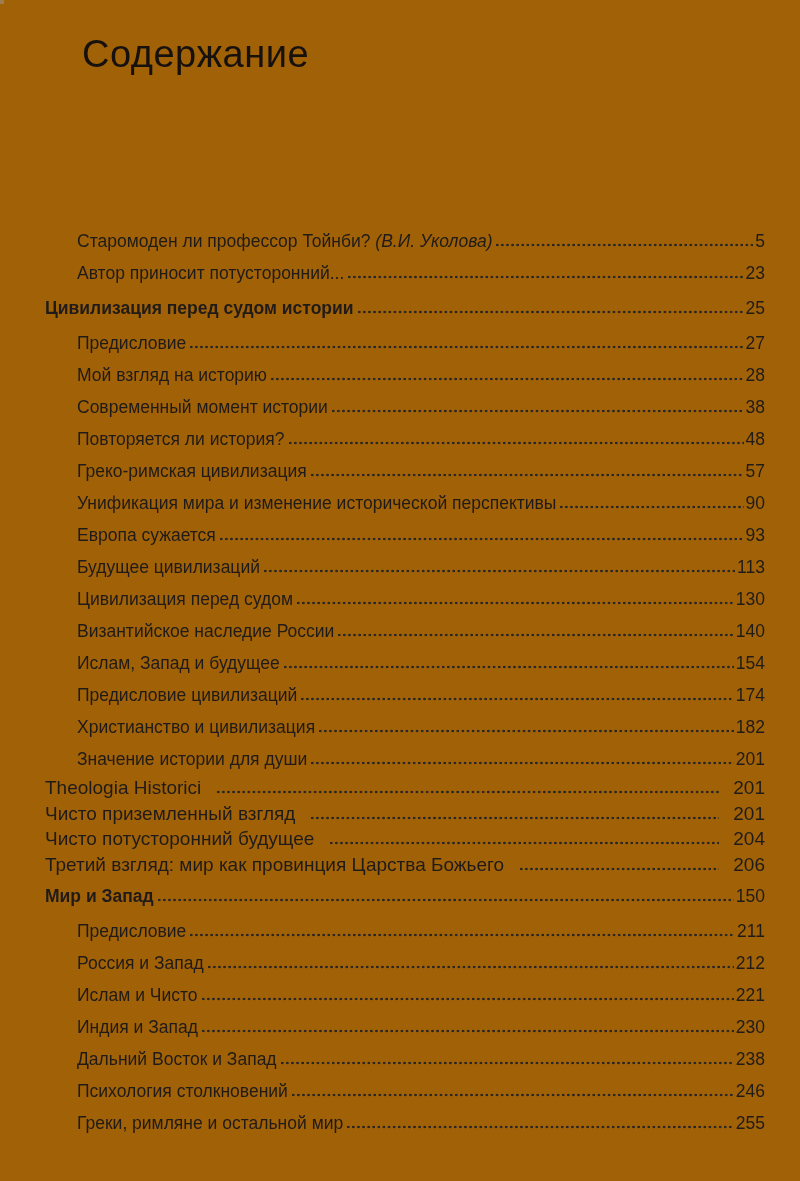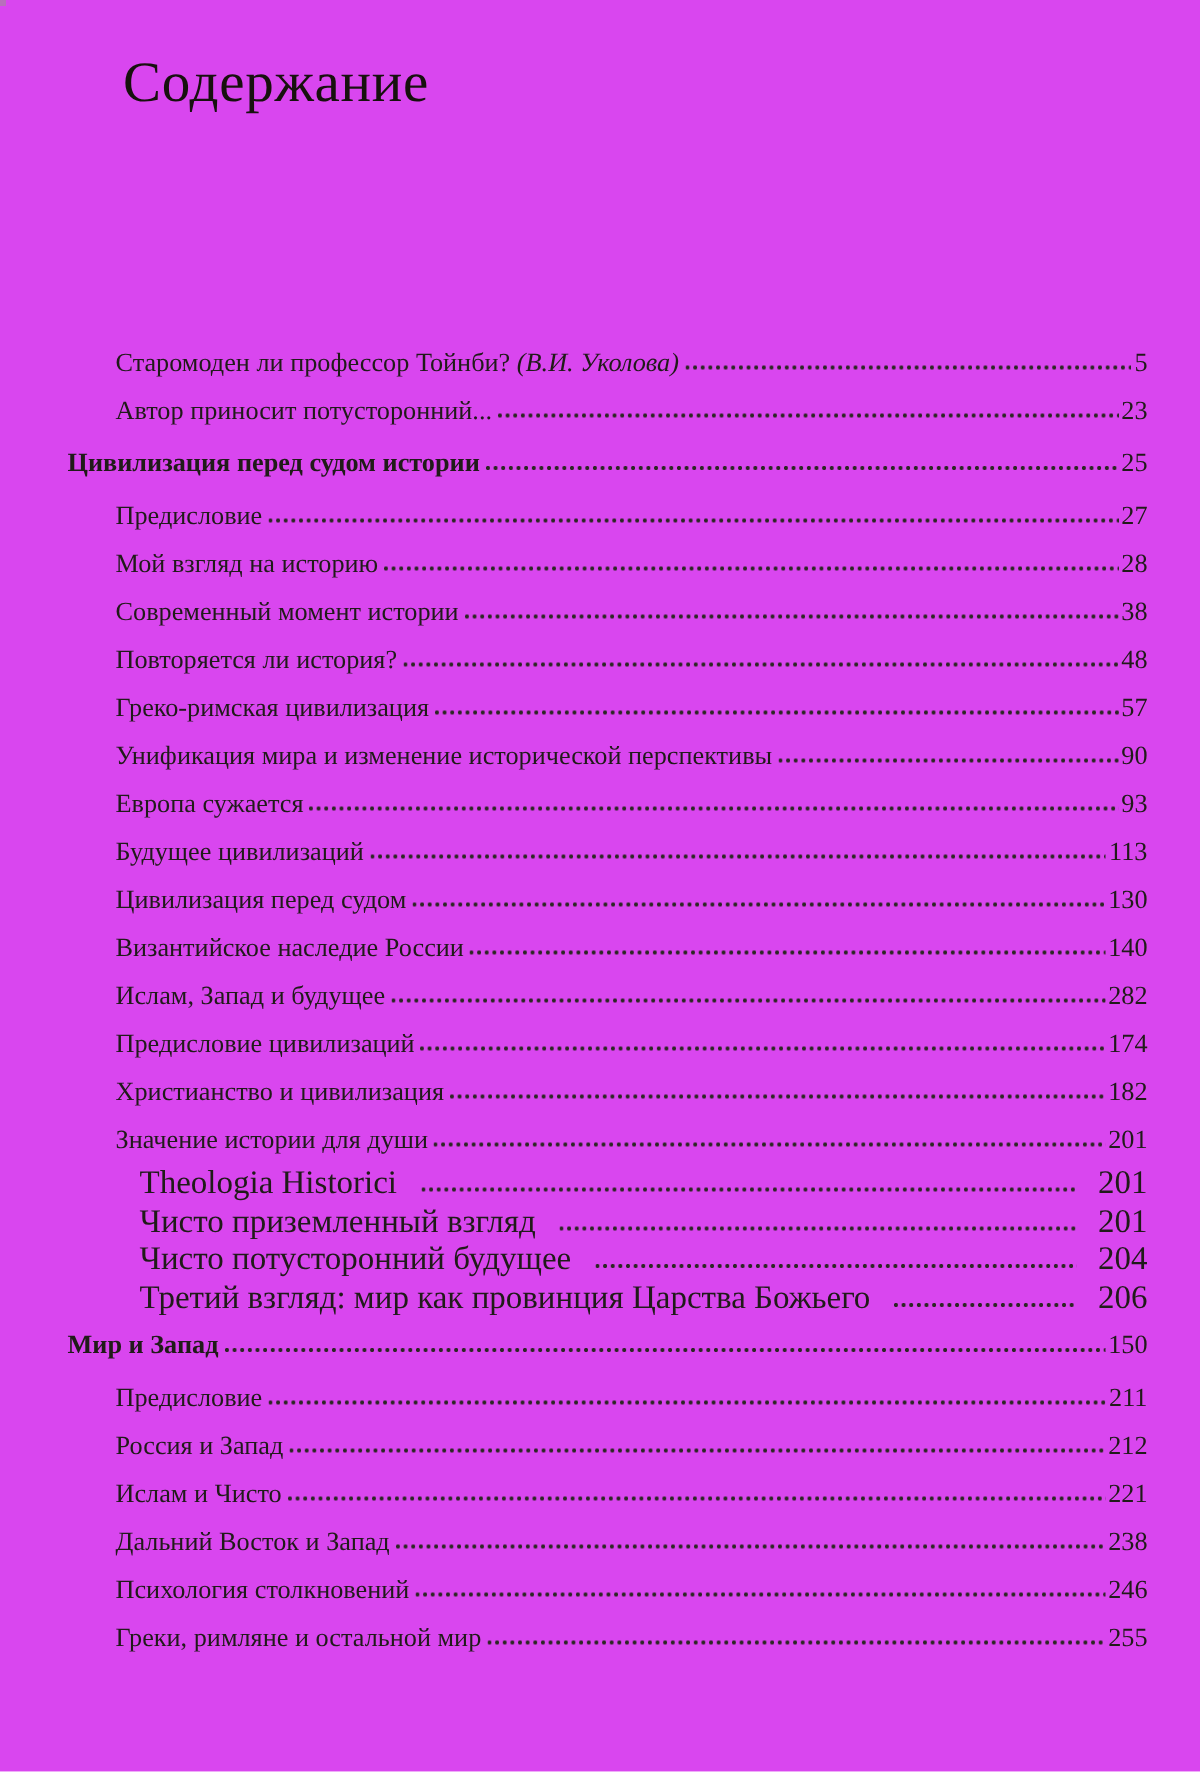--- a/index.html
+++ b/index.html
@@ -1,22 +1,22 @@
 <!DOCTYPE html>
 <html><head>
 <meta charset="utf-8">
 <style>
   html, body { margin: 0; padding: 0; background: #ffffff; }
   .page {
     position: relative;
     width: 800px;
     height: 1181px;
-    background: #d946ef;
+    background: #a16207;
     overflow: hidden;
-    font-family: Liberation Serif, serif;
+    font-family: Liberation Sans, sans-serif;
     color: #201b19;
   }
   .corner-artifact {
     position: absolute; left: 0; top: 0;
     width: 4px; height: 4px;
     background: #9a9390; opacity: .55;
   }
   .title {
     position: absolute;
     left: 82px;
@@ -37,24 +37,23 @@
   .toc-row {
     display: flex;
     align-items: baseline;
     height: 32px;
     line-height: 32px;
     font-size: 17.5px;
     white-space: nowrap;
   }
   .toc-row.level1 { margin-left: 32px; justify-content: space-between; }
   .toc-row.level2 {
-    margin-left: 48px;
     height: 25.6px;
     line-height: 25.6px;
-    font-size: 22px;
+    font-size: 19px;
     gap: 12px;
   }
   .toc-row.level0 {
     font-weight: 700;
     margin-top: 3px;
     margin-bottom: 3px;
   }
   .toc-row.level0 .pagenum { font-weight: 400; }
   .label .it { font-style: italic; }
   .leader {
@@ -137,21 +136,21 @@
     <span class="pagenum">130</span>
   </div>
       <div class="toc-row level1">
     <span class="label"><span class="plain">Византийское наследие России</span></span>
     <span class="leader"></span>
     <span class="pagenum">140</span>
   </div>
       <div class="toc-row level1">
     <span class="label"><span class="plain">Ислам, Запад и будущее</span></span>
     <span class="leader"></span>
-    <span class="pagenum">282</span>
+    <span class="pagenum">154</span>
   </div>
       <div class="toc-row level1">
     <span class="label"><span class="plain">Предисловие цивилизаций</span></span>
     <span class="leader"></span>
     <span class="pagenum">174</span>
   </div>
       <div class="toc-row level1">
     <span class="label"><span class="plain">Христианство и цивилизация</span></span>
     <span class="leader"></span>
     <span class="pagenum">182</span>
@@ -193,20 +192,25 @@
   </div>
       <div class="toc-row level1">
     <span class="label"><span class="plain">Россия и Запад</span></span>
     <span class="leader"></span>
     <span class="pagenum">212</span>
   </div>
       <div class="toc-row level1">
     <span class="label"><span class="plain">Ислам и Чисто</span></span>
     <span class="leader"></span>
     <span class="pagenum">221</span>
+  </div>
+      <div class="toc-row level1">
+    <span class="label"><span class="plain">Индия и Запад</span></span>
+    <span class="leader"></span>
+    <span class="pagenum">230</span>
   </div>
       <div class="toc-row level1">
     <span class="label"><span class="plain">Дальний Восток и Запад</span></span>
     <span class="leader"></span>
     <span class="pagenum">238</span>
   </div>
       <div class="toc-row level1">
     <span class="label"><span class="plain">Психология столкновений</span></span>
     <span class="leader"></span>
     <span class="pagenum">246</span>

